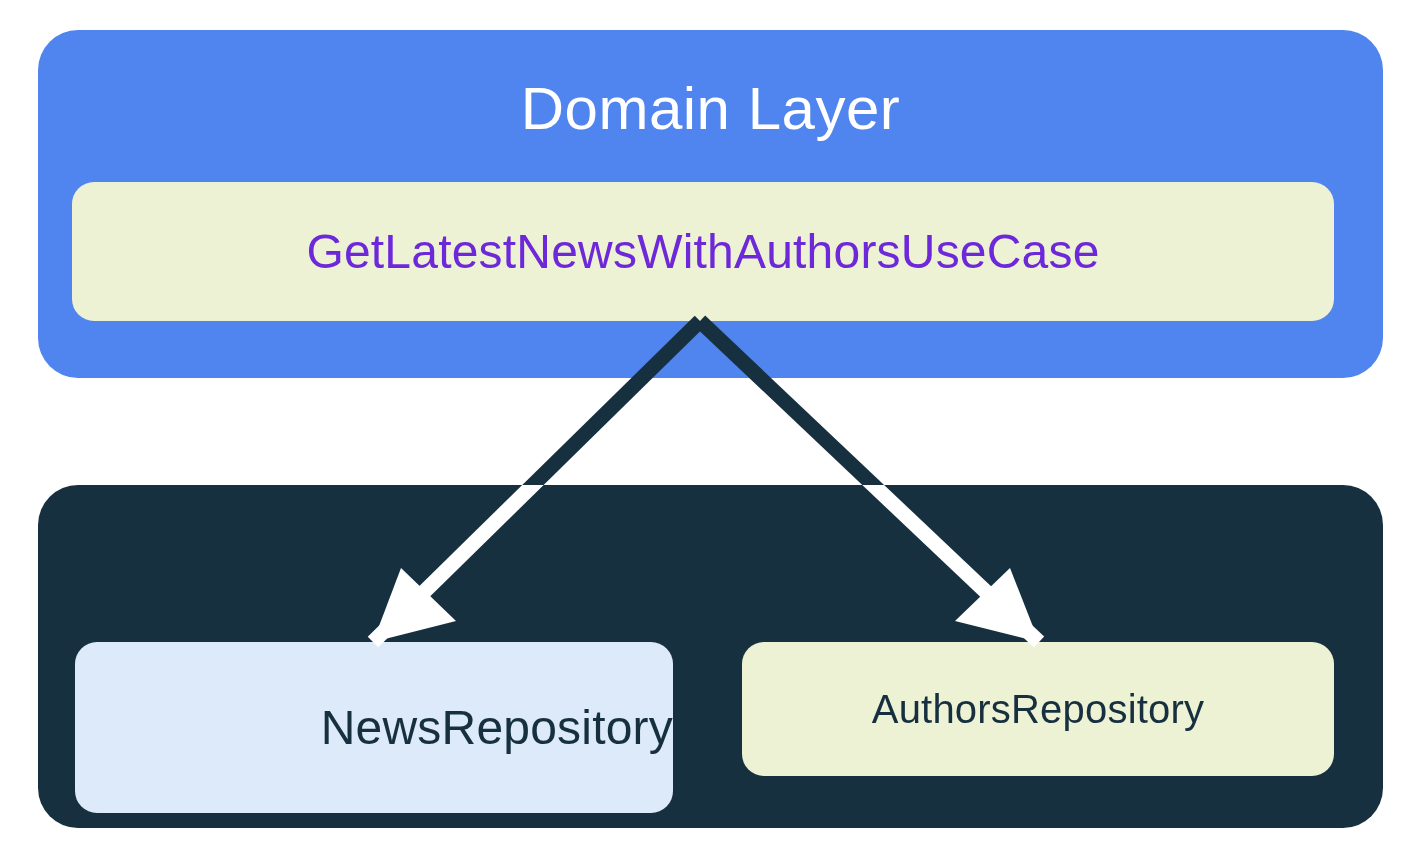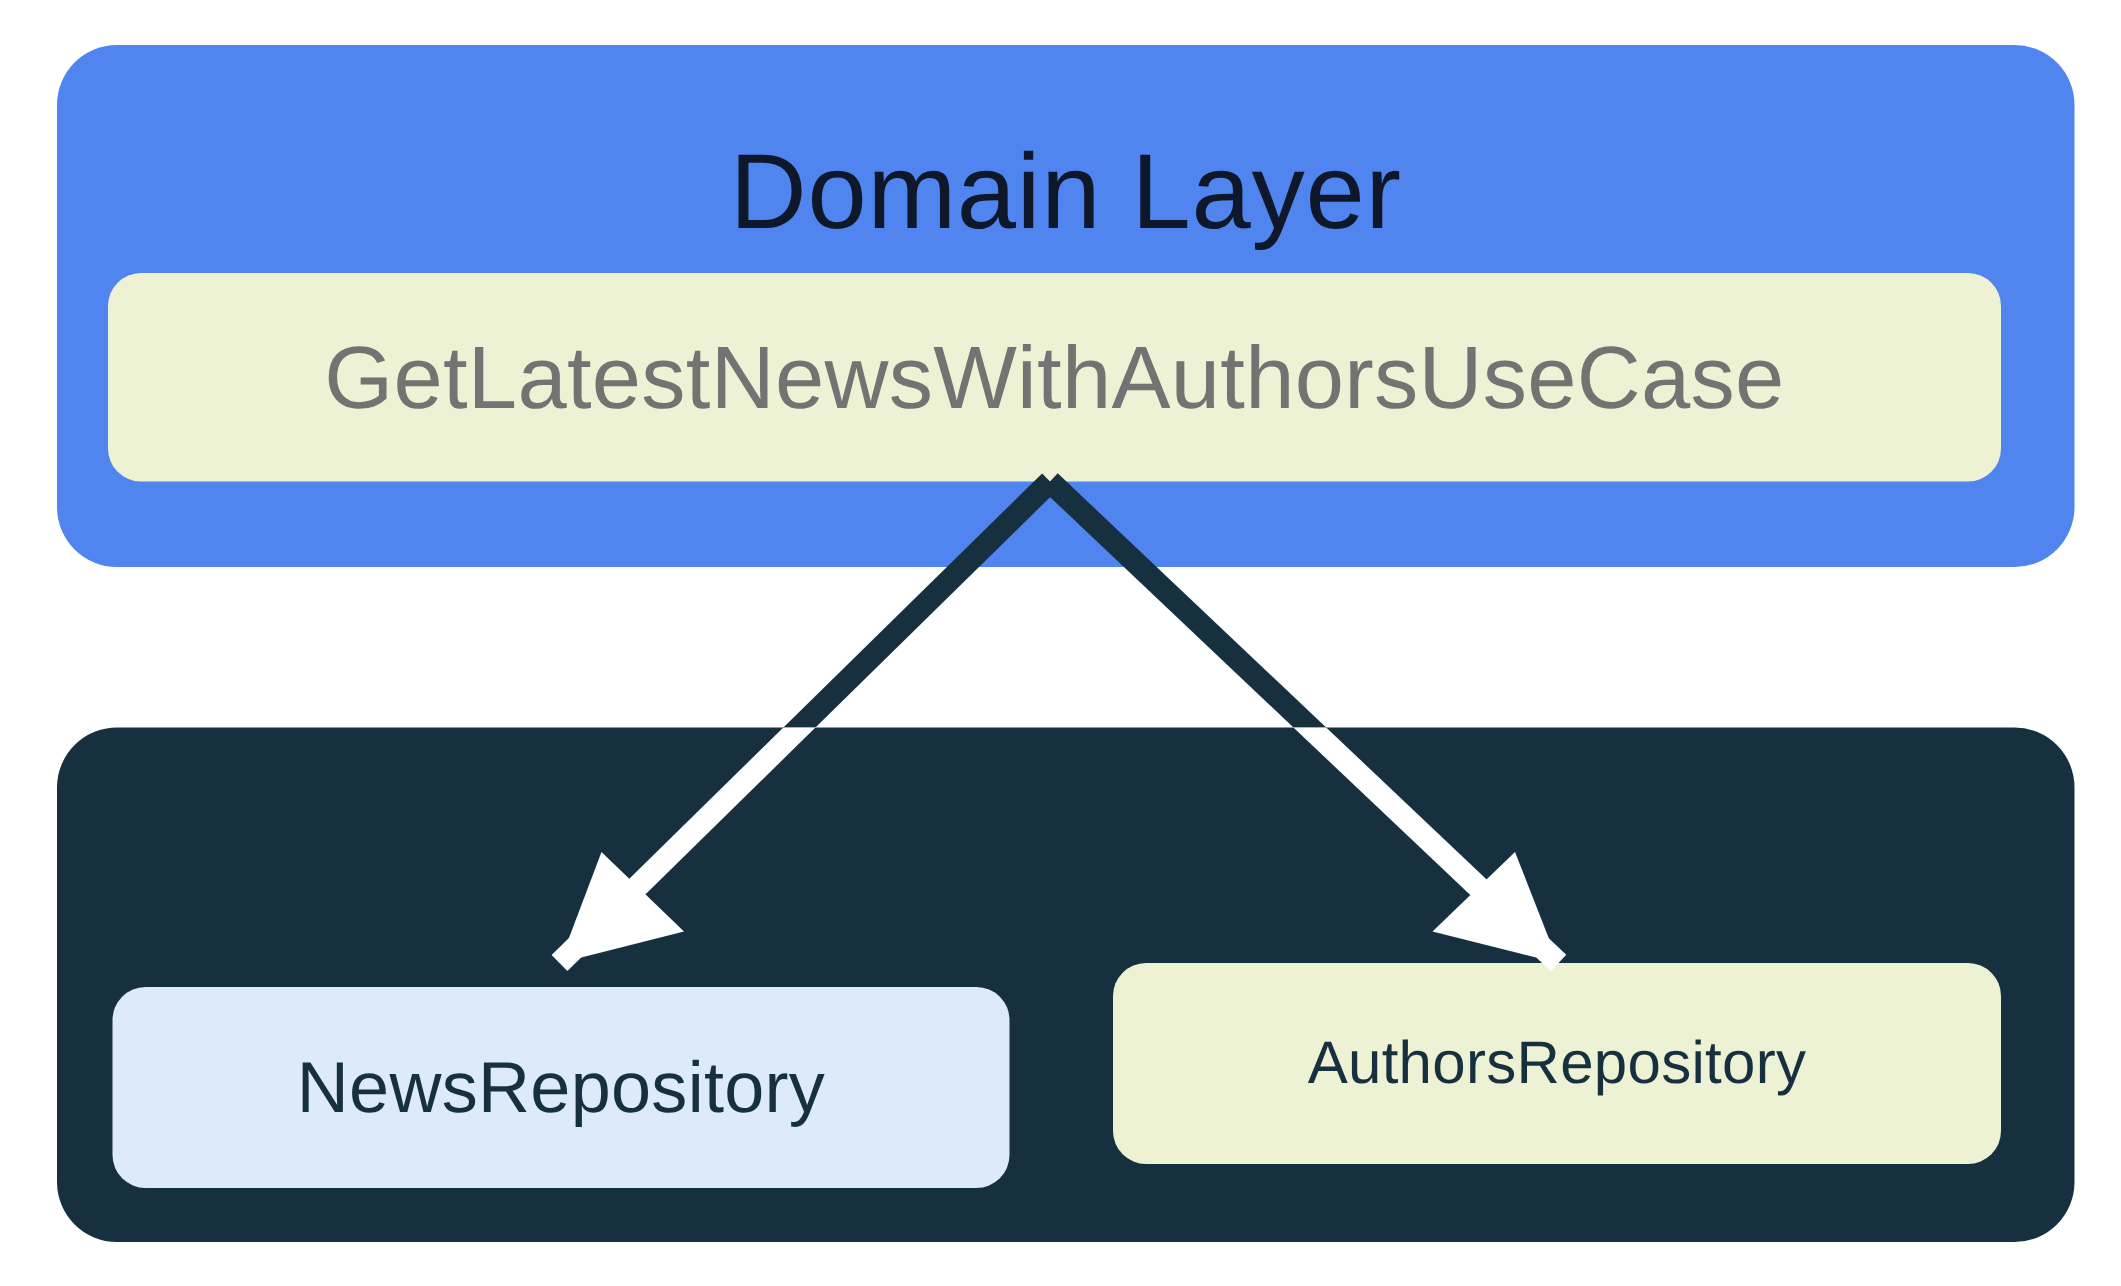--- a/index.html
+++ b/index.html
@@ -47,53 +47,54 @@
   
   #domain-layer {
     left: 38px;
     top: 30px;
     width: 1345px;
     height: 348px;
     border-radius: 40px;
     background: #5084ee;
   }
   #domain-layer-title {
-    top: 58px;
-    font-size: 71px;
-    color: #0f172a;
+    top: 44px;
+    font-size: 60px;
+    color: #ffffff;
   }
   #usecase-node {
     left: 34px;
     top: 152px;
     width: 1262px;
     height: 139px;
     border-radius: 22px;
     background: #eef2d4;
   }
   #usecase-node .node-label {
-    font-size: 59px;
-    color: #737373;
+    font-size: 48px;
+    color: #6d28d9;
   }
 
   
   #data-layer {
     left: 38px;
     top: 485px;
     width: 1345px;
     height: 343px;
     border-radius: 40px;
     background: #17303f;
   }
   #news-repo-node {
     left: 37px;
-    top: 173px;
+    top: 157px;
     width: 598px;
-    height: 134px;
+    height: 171px;
     border-radius: 22px;
     background: #dceafa;
+    justify-content: flex-end;
   }
   #news-repo-node .node-label {
     font-size: 48px;
     color: #17303f;
   }
   #authors-repo-node {
     left: 704px;
     top: 157px;
     width: 592px;
     height: 134px;

